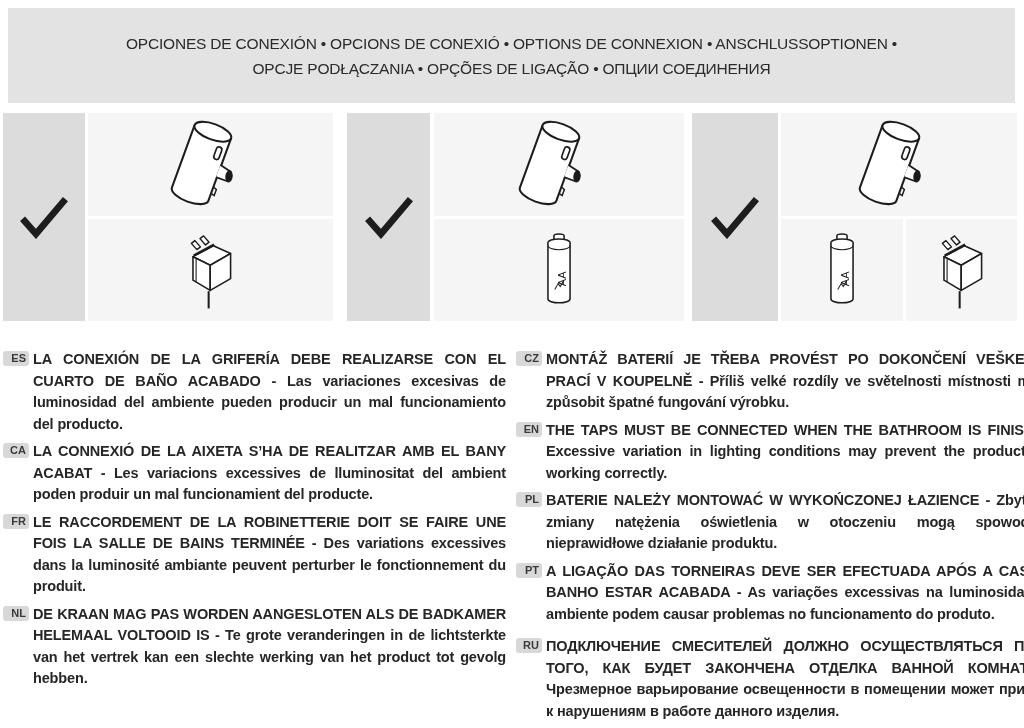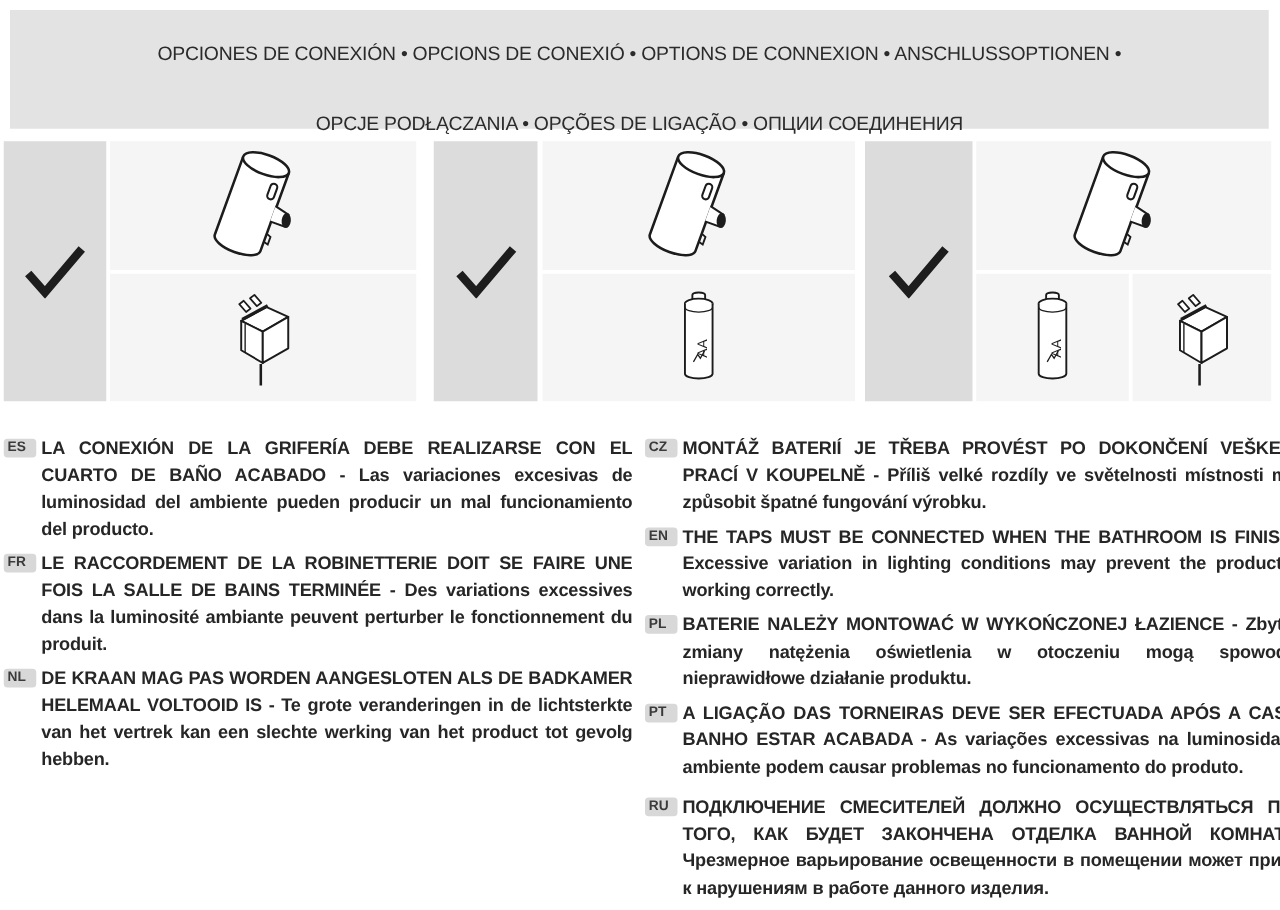--- a/index.html
+++ b/index.html
@@ -10,21 +10,21 @@
     -webkit-font-smoothing:antialiased;
   }
   
   .header-band{
     position:absolute;left:8px;top:8px;width:1007px;height:95px;
     background:#e3e3e3;
     display:flex;flex-direction:column;align-items:center;justify-content:center;
   }
   .header-line{
     font-size:15.5px;line-height:25px;letter-spacing:-0.2px;
-    color:#2b2b2b;white-space:nowrap;text-align:center;font-weight:400;margin-top:31px;
+    color:#2b2b2b;white-space:nowrap;text-align:center;font-weight:400;
   }
   
   .check-box{
     position:absolute;top:113px;height:208px;background:#dcdcdc;
     display:flex;align-items:center;justify-content:center;
   }
   .panel{
     position:absolute;background:#f5f5f5;
     display:flex;align-items:center;justify-content:center;
   }
@@ -41,21 +41,21 @@
   
   .col{position:absolute;top:349px;}
   .col-left{left:3px;width:503px;}
   .col-right{left:516px;width:549px;}
   .note{display:flex;align-items:flex-start;margin-bottom:6px;}
   .note.extra-gap{margin-top:11px;}
   .lang-tag{
     flex:0 0 auto;min-width:20px;padding:1px 3px 1px 3px;margin:2px 4px 0 0;
     background:#d8d8d8;border-radius:3px;
     font-size:11px;font-weight:bold;line-height:13px;color:#3a3a3a;
-    text-align:left;
+    text-align:right;
   }
   .note-text{
     flex:1;text-align:justify;
     font-size:14.5px;line-height:21.5px;letter-spacing:-0.15px;
     color:#262626;
     font-weight:bold;
   }
   svg{display:block;}
   .hidden-defs{position:absolute;width:0;height:0;overflow:hidden;}
 </style>
@@ -159,20 +159,24 @@
       <use href="#sym-adapter"></use>
     </svg>
 </div>
 
 <div class="col col-left">
   <div class="note">
     <span class="lang-tag">ES</span>
     <span class="note-text">LA CONEXIÓN DE LA GRIFERÍA DEBE REALIZARSE CON EL CUARTO DE BAÑO ACABADO - Las variaciones excesivas de luminosidad del ambiente pueden producir un mal funcionamiento del producto.</span>
   </div>
   <div class="note">
+    <span class="lang-tag">CA</span>
+    <span class="note-text">LA CONNEXIÓ DE LA AIXETA S’HA DE REALITZAR AMB EL BANY ACABAT - Les variacions excessives de lluminositat del ambient poden produir un mal funcionamient del producte.</span>
+  </div>
+  <div class="note">
     <span class="lang-tag">FR</span>
     <span class="note-text">LE RACCORDEMENT DE LA ROBINETTERIE DOIT SE FAIRE UNE FOIS LA SALLE DE BAINS TERMINÉE - Des variations excessives dans la luminosité ambiante peuvent perturber le fonctionnement du produit.</span>
   </div>
   <div class="note">
     <span class="lang-tag">NL</span>
     <span class="note-text">DE KRAAN MAG PAS WORDEN AANGESLOTEN ALS DE BADKAMER HELEMAAL VOLTOOID IS - Te grote veranderingen in de lichtsterkte van het vertrek kan een slechte werking van het product tot gevolg hebben.</span>
   </div>
 </div>
 
 <div class="col col-right">

